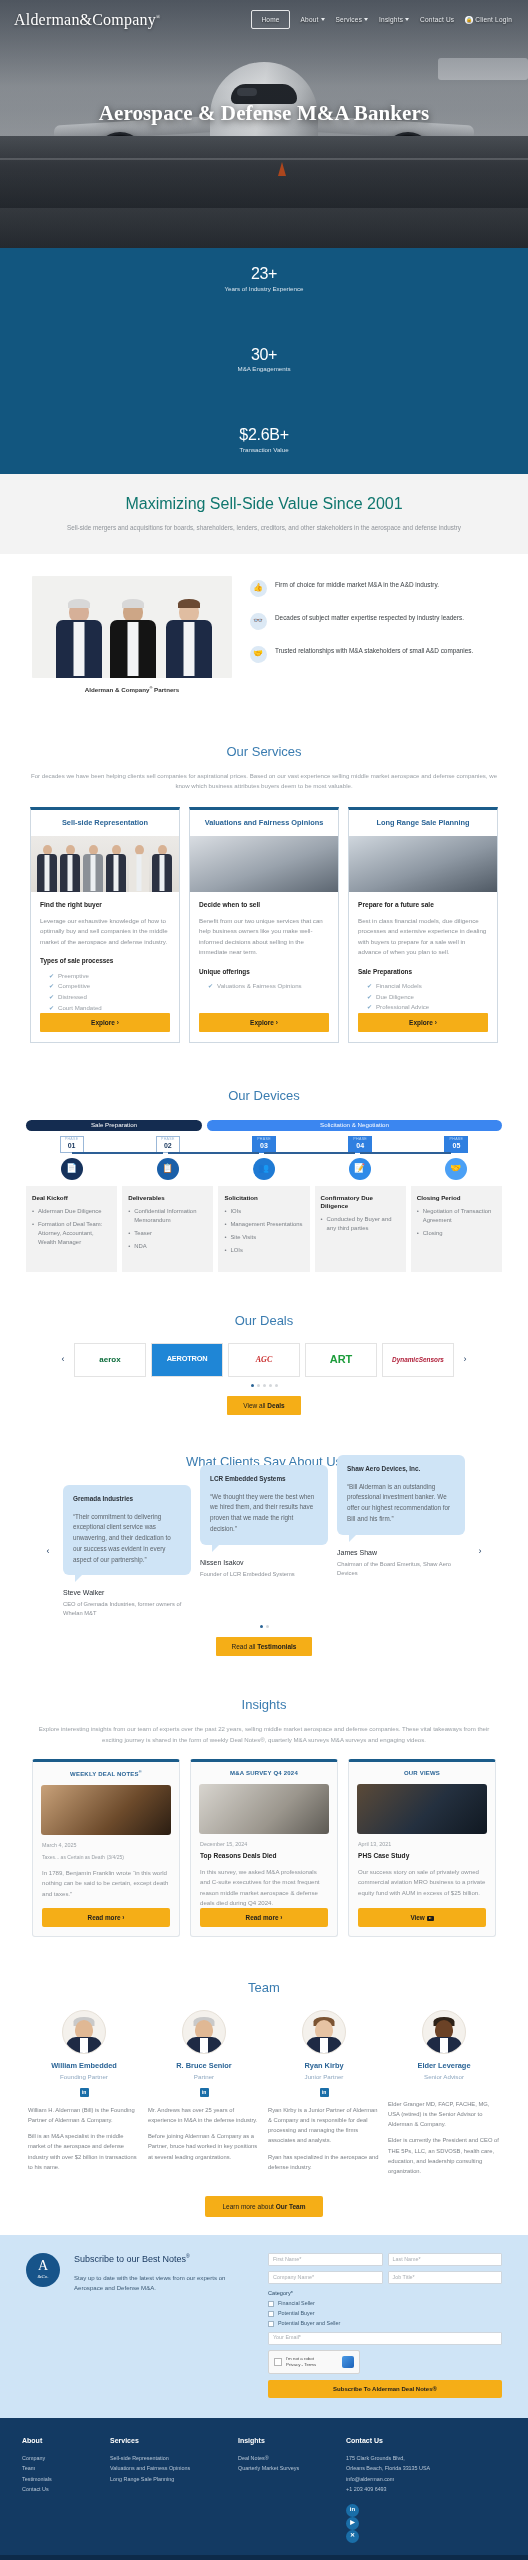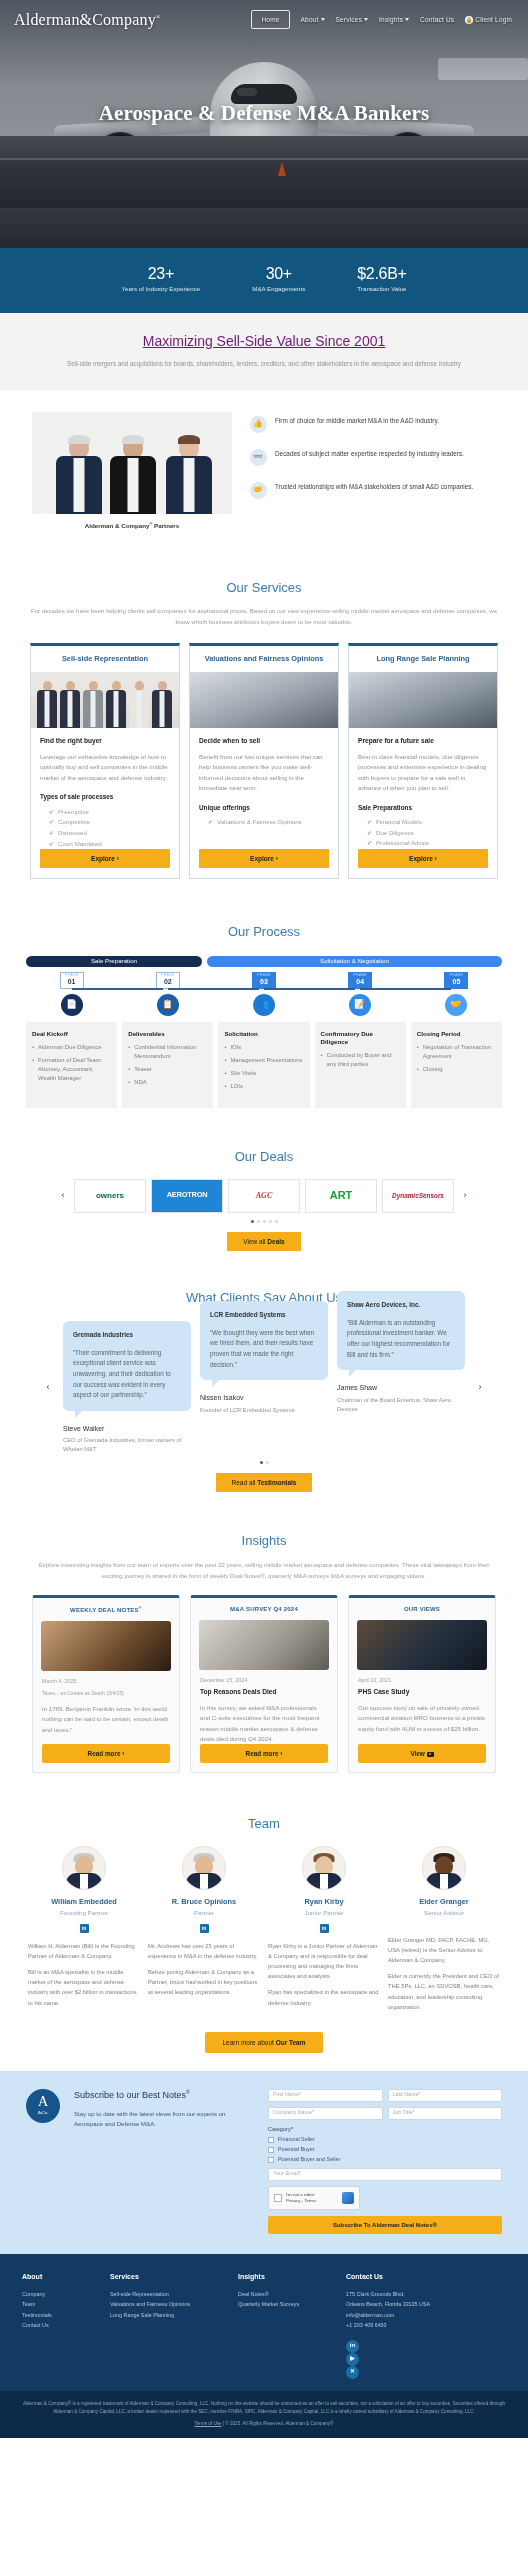--- a/index.html
+++ b/index.html
@@ -52,28 +52,28 @@
   .navitem { color:#e9ecef; font-size:6.5px; letter-spacing:.2px; white-space:nowrap; display:flex; align-items:center; gap:2px;
              text-shadow:0 1px 2px rgba(0,0,0,.6); }
   .navitem.active { border:1px solid rgba(255,255,255,.85); padding:4px 9px; border-radius:2px; }
   .caret { width:0;height:0;border-left:2.4px solid transparent;border-right:2.4px solid transparent;border-top:3px solid #e9ecef; display:inline-block;}
   .lockico{width:8px;height:8px;border-radius:50%;background:#fff;color:#17365d;font-size:5px;display:inline-flex;align-items:center;justify-content:center;}
   .hero-title { position:absolute; z-index:5; left:0; right:0; top:98px; text-align:center;
     font-family:"Liberation Serif", serif; color:#fff; font-size:21px; font-weight:700; letter-spacing:.1px;
     text-shadow:0 2px 7px rgba(0,0,0,.65); }
 
   
-  .stats { background:#12567f; display:flex; justify-content:center; gap:52px; padding:17px 0 19px; }
+  .stats { background:#12567f; display:flex; justify-content:center; gap:52px; padding:17px 0 19px;flex-direction:column; }
   .stat { text-align:center; color:#fff; }
   .stat .num { font-size:16px; font-weight:400; letter-spacing:-.3px; line-height:1.1;}
   .stat .lab { font-size:6.2px; color:#dbe6ef; margin-top:2px; }
 
   
   .tagline { background:#f3f3f3; text-align:center; padding:18px 52px 20px; }
-  .tagline h2 { color:#701a75; font-size:14px; font-weight:400;text-decoration:underline; }
+  .tagline h2 { color:#0f766e; font-size:16px; font-weight:400; }
   .tagline p { color:#8e9399; font-size:6.3px; margin-top:8px; line-height:1.7; }
 
   
   .intro { display:flex; gap:18px; padding:22px 32px 24px; align-items:flex-start; }
   .pimg { width:200px; }
   .photo3 { width:200px; height:102px; background:#f1f1ef; border-radius:1px; position:relative; overflow:hidden; }
   .pman { position:absolute; bottom:0; width:46px; }
   .pman .head{width:20px;height:22px;border-radius:50% 50% 45% 45%;background:#d6b098;margin:0 auto;position:relative;}
   .pman .head:after{content:"";position:absolute;left:-1px;top:-2px;right:-1px;height:9px;border-radius:50% 50% 0 0;background:#d8d8d8;}
   .pman .body{width:46px;height:58px;background:#1d2a45;border-radius:7px 7px 0 0;margin-top:-3px;position:relative;}
@@ -456,21 +456,21 @@
               </li>
           </ul>
           <button class="explore">Explore ›</button>
         </div>
       </div>
 
     </div>
   </div>
 
   <div class="process">
-    <div class="sect-h">Our Process</div>
+    <div class="sect-h">Our Devices</div>
     <div class="proc-wrap">
       <div class="phbars">
         <div class="phbar prep">Sale Preparation</div>
         <div class="phbar sol">Solicitation &amp; Negotiation</div>
       </div>
       <div class="ptrack">
 
         <div class="pcol">
           <div class="pchip">
               <div class="ph">PHASE</div>
@@ -553,21 +553,21 @@
         </div>
 
       </div>
     </div>
   </div>
 
   <div class="deals">
     <div class="sect-h">Our Deals</div>
     <div class="logorow">
       <div class="arw">‹</div>
-      <div class="logo l1">owners</div>
+      <div class="logo l1">aerox</div>
       <div class="logo l2">AEROTRON</div>
       <div class="logo l3">AGC</div>
       <div class="logo l4">ART</div>
       <div class="logo l5">DynamicSensors</div>
       <div class="arw">›</div>
     </div>
     <div class="dots">
       <span class="dot on"></span>
       <span class="dot"></span>
       <span class="dot"></span>
@@ -677,21 +677,21 @@
             <p>Bill is an M&amp;A specialist in the middle market of the aerospace and defense industry with over $2 billion in transactions to his name.</p>
           </div>
       </div>
 
       <div class="tm">
         <div class="ava">
             <div class="hr"></div>
             <div class="hd"></div>
             <div class="sh"></div>
           </div>
-        <div class="tmn">R. Bruce Opinions</div>
+        <div class="tmn">R. Bruce Senior</div>
         <div class="tmr">Partner</div>
         <div class="li">in</div>
         <div class="tmb">
             <p>Mr. Andrews has over 25 years of experience in M&amp;A in the defense industry.</p>
             <p>Before joining Alderman &amp; Company as a Partner, bruce had worked in key positions at several leading organizations.</p>
           </div>
       </div>
 
       <div class="tm">
         <div class="ava yg">
@@ -707,21 +707,21 @@
             <p>Ryan has specialized in the aerospace and defense industry.</p>
           </div>
       </div>
 
       <div class="tm">
         <div class="ava dk">
             <div class="hr"></div>
             <div class="hd"></div>
             <div class="sh"></div>
           </div>
-        <div class="tmn">Elder Granger</div>
+        <div class="tmn">Elder Leverage</div>
         <div class="tmr">Senior Advisor</div>
         <div class="tmb" style="margin-top:17px">
             <p>Elder Granger MD, FACP, FACHE, MG, USA (retired) is the Senior Advisor to Alderman &amp; Company.</p>
             <p>Elder is currently the President and CEO of THE 5Ps, LLC, an SDVOSB, health care, education, and leadership consulting organization.</p>
           </div>
       </div>
 
     </div>
     <button class="team-cta"><span>Learn more about </span><b>Our Team</b></button>
   </div>

